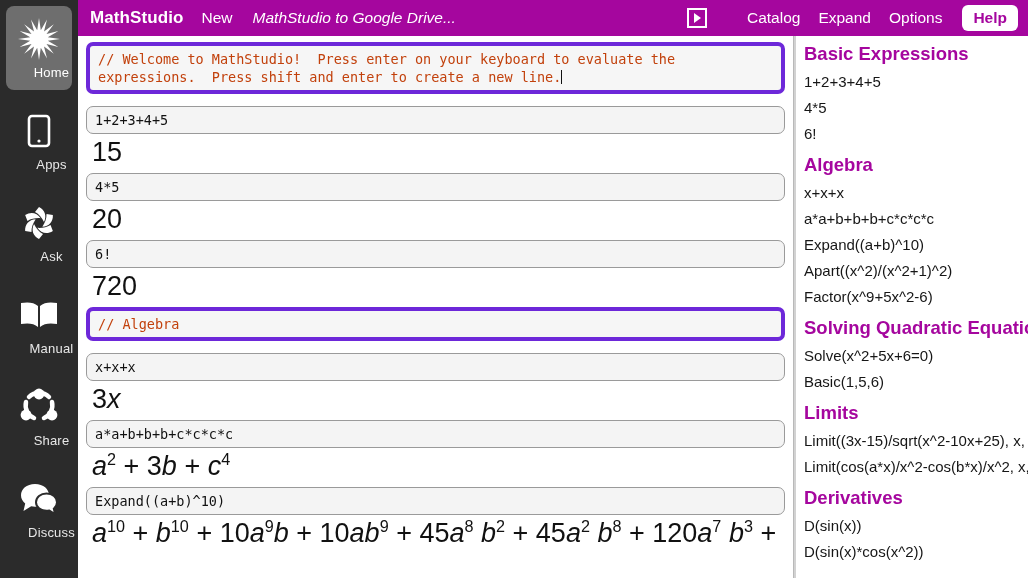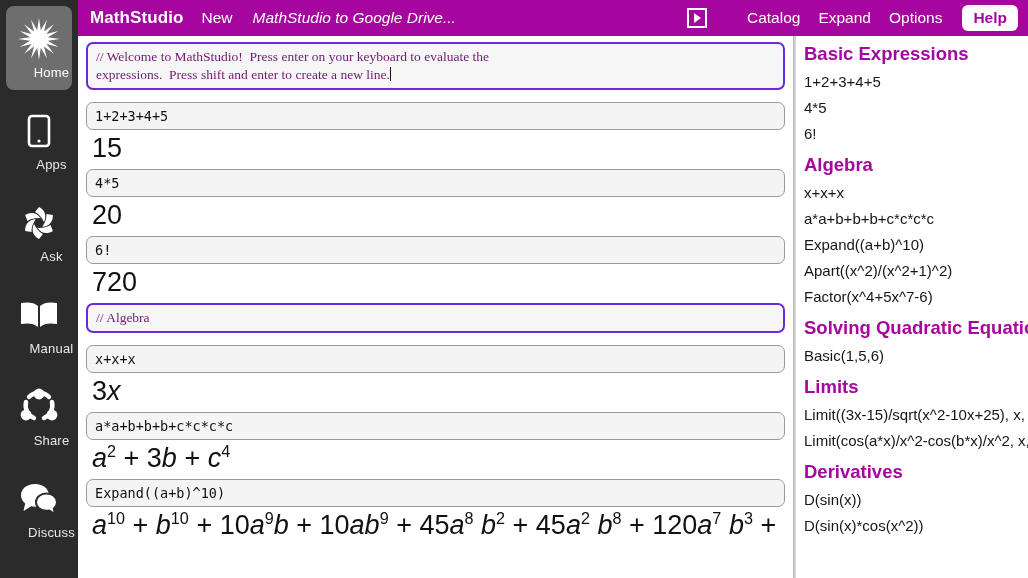--- a/index.html
+++ b/index.html
@@ -149,24 +149,23 @@
     padding: 4px 8px;
     font-family: "DejaVu Sans Mono", monospace;
     font-size: 13.5px;
     color: #111111;
     line-height: 18px;
     margin-bottom: 2px;
     white-space: pre-wrap;
     cursor: text;
   }
   .cell-input.comment {
-    border: 2px solid #6d28d9;
-    color: #701a75;
+    border: 4px solid #6d28d9;
+    color: #c2410c;
     background: #f6f6f6;
-    font-family: Liberation Serif, serif;
   }
   .cell-input.comment .caret {
     display: inline-block;
     width: 1px;
     height: 14px;
     background: #111;
     vertical-align: -2px;
   }
   .cell-result {
     font-family: "Liberation Sans", sans-serif;
@@ -356,22 +355,23 @@
       <div class="help-panel" id="helppane">
           <div class="help-heading">Basic Expressions</div>
           <div class="help-entry">1+2+3+4+5</div>
           <div class="help-entry">4*5</div>
           <div class="help-entry">6!</div>
           <div class="help-heading">Algebra</div>
           <div class="help-entry">x+x+x</div>
           <div class="help-entry">a*a+b+b+b+c*c*c*c</div>
           <div class="help-entry">Expand((a+b)^10)</div>
           <div class="help-entry">Apart((x^2)/(x^2+1)^2)</div>
-          <div class="help-entry">Factor(x^4+5x^7-6)</div>
+          <div class="help-entry">Factor(x^9+5x^2-6)</div>
           <div class="help-heading">Solving Quadratic Equations</div>
+          <div class="help-entry">Solve(x^2+5x+6=0)</div>
           <div class="help-entry">Basic(1,5,6)</div>
           <div class="help-heading">Limits</div>
           <div class="help-entry">Limit((3x-15)/sqrt(x^2-10x+25), x, 5, 1)</div>
           <div class="help-entry">Limit(cos(a*x)/x^2-cos(b*x)/x^2, x, 0)</div>
           <div class="help-heading">Derivatives</div>
           <div class="help-entry">D(sin(x))</div>
           <div class="help-entry">D(sin(x)*cos(x^2))</div>
         </div>
     </div>
 

